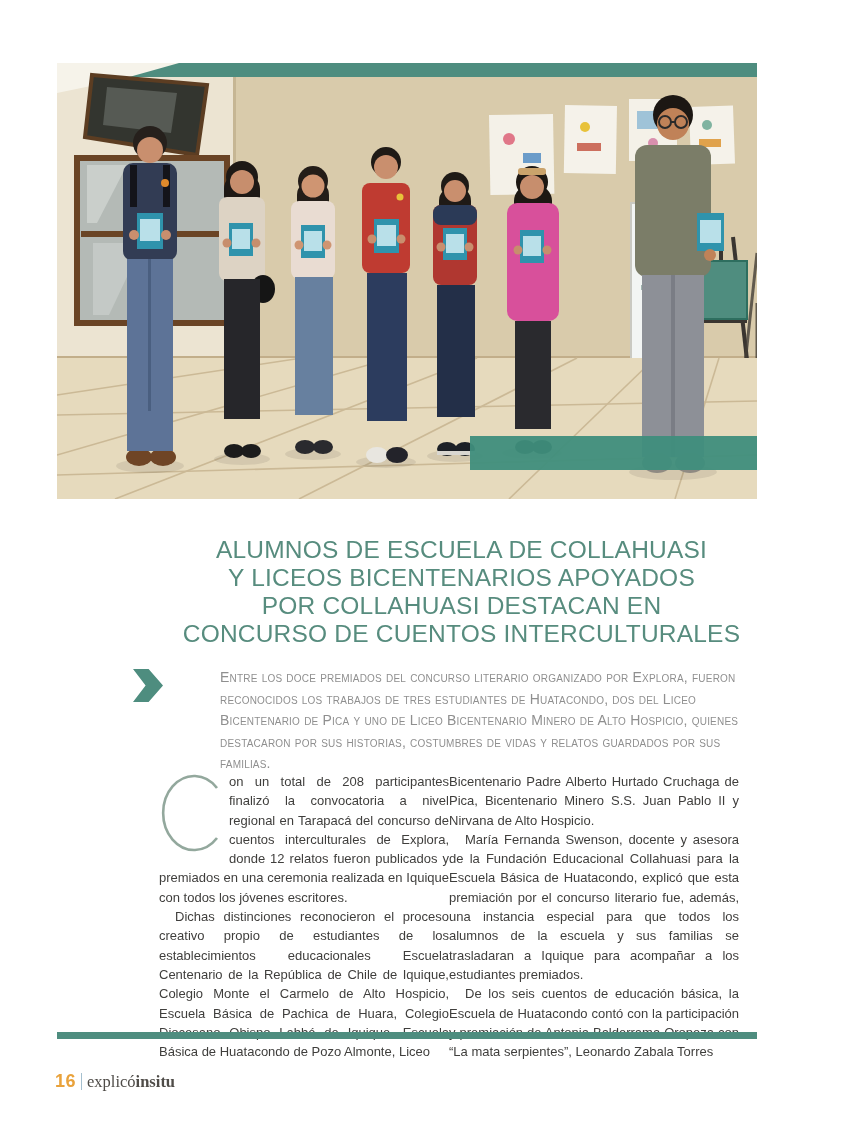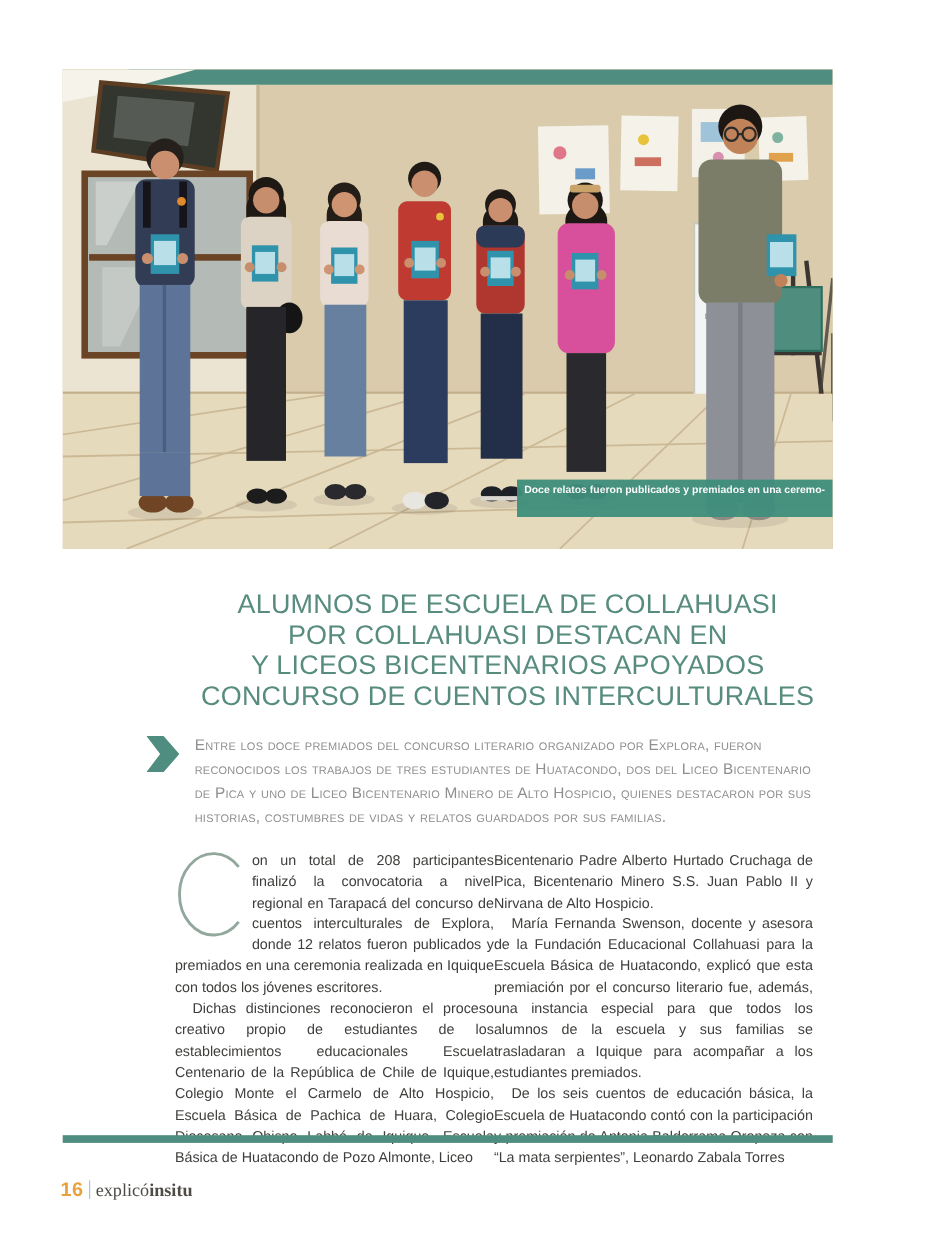--- a/index.html
+++ b/index.html
@@ -26,21 +26,21 @@
   }
   .photo-caption div{white-space:nowrap;}
 
   
   .headline{
     position:absolute;left:163px;top:536px;width:597px;text-align:center;
     color:var(--headline-teal);font-size:24.5px;line-height:28px;font-weight:normal;
     letter-spacing:.2px;
   }
   
-  .lead-row{position:absolute;left:133px;top:667px;width:615px;display:flex;align-items:flex-start;}
+  .lead-row{position:absolute;left:133px;top:667px;width:615px;display:flex;align-items:flex-start;gap:43px;}
   .chevron{
     width:30px;height:33px;flex:0 0 30px;background:var(--accent-teal);margin-top:2px;
     clip-path:polygon(0% 0%,52% 0%,100% 50%,52% 100%,0% 100%,42% 50%);
   }
   .lead-text{
     margin-left:14px;width:572px;color:var(--lead-gray);
     font-variant:small-caps;font-size:14px;line-height:21.5px;letter-spacing:.2px;
   }
 
   
@@ -252,28 +252,27 @@
           <circle cx="653" cy="192" r="6" fill="#c08258"></circle>
           <rect x="585" y="212" width="62" height="182" fill="#8d9097"></rect>
           <rect x="614" y="212" width="4" height="182" fill="#7a7d85"></rect>
           <ellipse cx="600" cy="400" rx="15" ry="10" fill="#8f8a82"></ellipse>
             <ellipse cx="633" cy="400" rx="15" ry="10" fill="#8f8a82"></ellipse>
         </g>
       </g>
     </svg>
 
     <div class="photo-caption">
-      <div>Doce relatos fueron publicados y premiados en una ceremo-</div>
     </div>
   </div>
 
   <div class="headline">
     <div>ALUMNOS DE ESCUELA DE COLLAHUASI</div>
+    <div>Y LICEOS BICENTENARIOS APOYADOS</div>
     <div>POR COLLAHUASI DESTACAN EN</div>
-    <div>Y LICEOS BICENTENARIOS APOYADOS</div>
     <div>CONCURSO DE CUENTOS INTERCULTURALES</div>
   </div>
 
   <div class="lead-row">
     <div class="chevron"></div>
     <div class="lead-text">Entre los doce premiados del concurso literario organizado por Explora, fueron reconocidos los trabajos de tres estudiantes de Huatacondo, dos del Liceo Bicentenario de Pica y uno de Liceo Bicentenario Minero de Alto Hospicio, quienes destacaron por sus historias, costumbres de vidas y relatos guardados por sus familias.</div>
   </div>
 
   <div class="body-cols">
     <div class="col">

